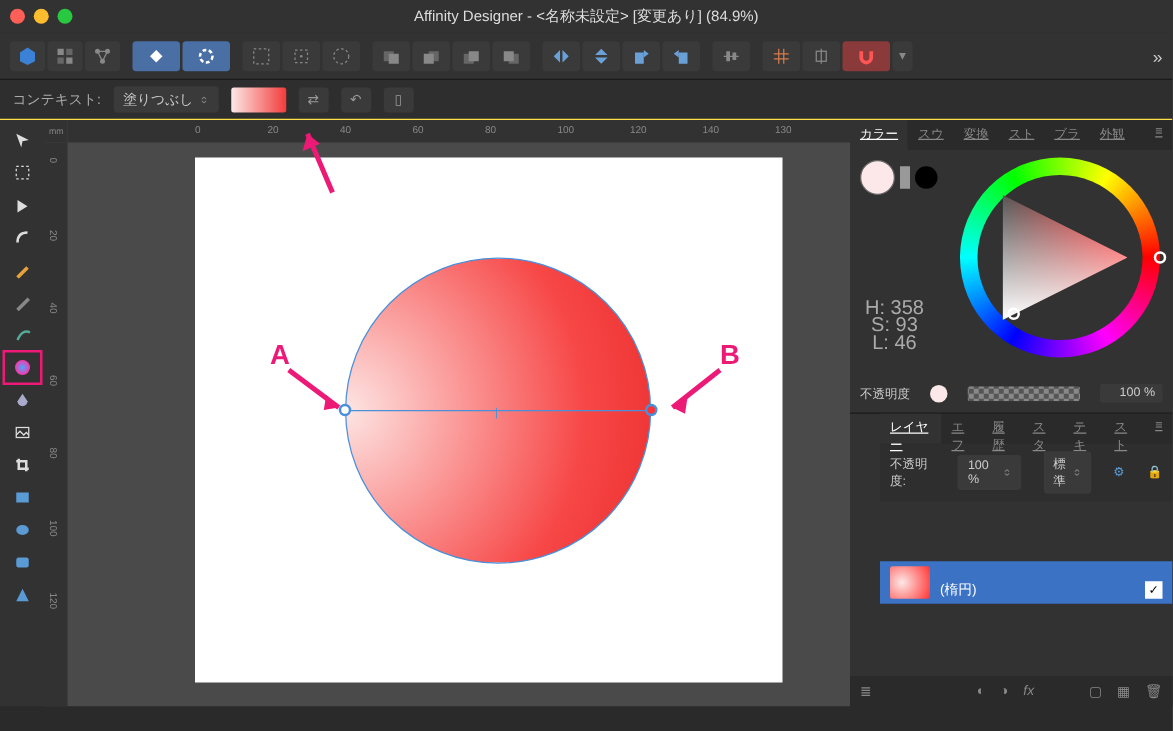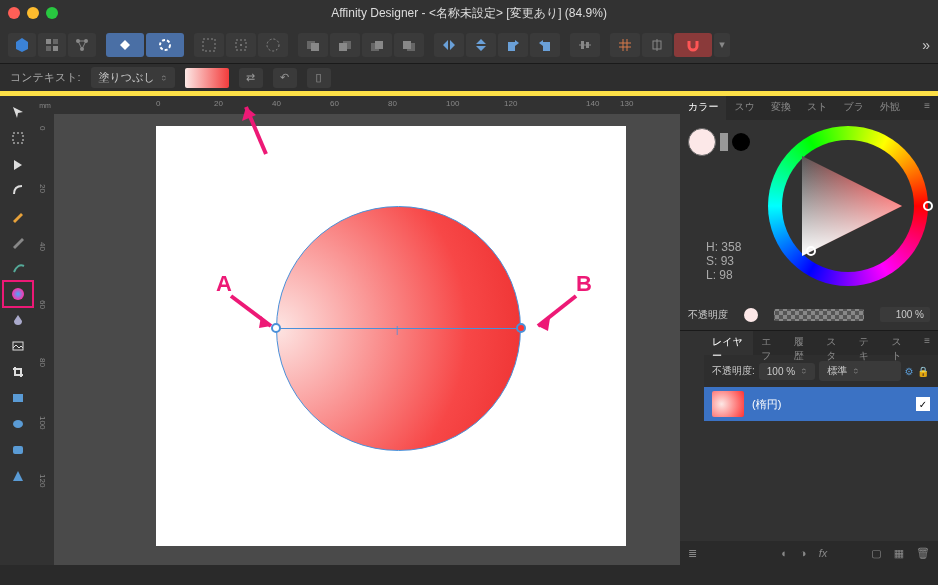--- a/index.html
+++ b/index.html
@@ -7,21 +7,21 @@
 .titlebar { height: 26px; background: #323232; display: flex; align-items: center; padding: 0 8px; position: relative; }
 .traffic { display: flex; gap: 7px; }
 .tl { width: 12px; height: 12px; border-radius: 50%; }
 .tl.r { background: #ff5f57; } .tl.y { background: #febc2e; } .tl.g { background: #28c840; }
 .title { position: absolute; left: 50%; transform: translateX(-50%); font-size: 12px; color: #ddd; }
 .toolbar { height: 38px; background: #323232; display: flex; align-items: center; padding: 0 8px; gap: 10px; border-bottom: 1px solid #1a1a1a; }
 .tbgroup { display: flex; gap: 2px; }
 .tbicon { width: 28px; height: 24px; background: #3a3a3a; border-radius: 3px; display: flex; align-items: center; justify-content: center; }
 .tbicon.lg { width: 38px; }
 .tbicon.wide { width: 30px; }
-.context { height: 32px; background: #2e2e2e; display: flex; align-items: center; padding: 0 10px; gap: 10px; font-size: 11px; border-bottom: 5px solid #fde047; }
+.context { height: 32px; background: #2e2e2e; display: flex; align-items: center; padding: 0 10px; gap: 10px; font-size: 11px; border-bottom: 1px solid #fde047; }
 .ctxlabel { color: #aaa; }
 .dropdown { background: #3a3a3a; padding: 3px 8px; border-radius: 3px; display: flex; align-items: center; gap: 6px; }
 .dropdown::after { content: "‹›"; transform: rotate(90deg); font-size: 9px; color: #888; }
 .typebox { border: 2px solid #ed1976; padding: 2px 6px; display: flex; align-items: center; gap: 6px; }
 .typebox .dropdown { min-width: 80px; }
 .gradswatch { width: 44px; height: 20px; background: linear-gradient(to right, #fce8e6, #f33c3c); border-radius: 2px; }
 .ctxicon { width: 24px; height: 20px; background: #3a3a3a; border-radius: 3px; display:flex;align-items:center;justify-content:center;color:#999; }
 .main { display: flex; height: calc(585px - 26px - 38px - 32px - 20px); }
 .lefttools { width: 36px; background: #323232; display: flex; flex-direction: column; align-items: center; padding: 6px 0; gap: 6px; }
 .ltool { width: 24px; height: 20px; display: flex; align-items: center; justify-content: center; color: #ccc; cursor: pointer; }
@@ -37,43 +37,43 @@
 .gradline { position: absolute; top: 202px; left: 120px; width: 245px; height: 1px; background: #4a90d9; }
 .gh { position:absolute; width:10px; height:10px; border-radius:50%; border:2px solid #4a90d9; top:197px; }
 .gh.a { left:115px; background:#fff; }
 .gh.b { left:360px; background:#f33; }
 .gmid { position:absolute; top:199px; left:240px; font-size:9px; color:#4a90d9; }
 .lbl { position:absolute; font-size:22px; color:#ed1976; font-weight:600; }
 .lbl.a { top:145px; left:60px; } .lbl.b { top:145px; left:420px; }
 .arr { position:absolute; }
 .rightpanel { width: 258px; background: #323232; display: flex; flex-direction: column; }
 .ptabs { height: 24px; display: flex; background: #2a2a2a; font-size: 10px; }
-.ptab { padding: 4px 8px; color: #888; cursor: pointer; }
+.ptab { padding: 4px 8px; color: #888; cursor: pointer; text-decoration: underline; }
 .ptab.active { color: #fff; background: #323232; }
 .ptab.menu { margin-left:auto; }
 .colorpanel { padding: 8px; position: relative; height: 210px; }
 .swatches { display:flex; gap:4px; align-items:center; }
 .swatch { width:28px; height:28px; border-radius:50%; }
 .swatch.main { background:#fce8e8; border:1px solid #666; }
 .swatch.sec { width:18px;height:18px; background:#000; }
 .picker { width:8px;height:18px; background:#999; }
 .wheel { position:absolute; top:6px; right:10px; width:160px; height:160px; border-radius:50%; background: conic-gradient(from 90deg, red, magenta, blue, cyan, lime, yellow, red); }
 .wheel::after { content:""; position:absolute; top:14px; left:14px; right:14px; bottom:14px; border-radius:50%; background:#323232; }
 .tri2 { position:absolute; top:30px; left:34px; width:100px; height:100px; background: linear-gradient(to right, #555, #f22); clip-path: polygon(0 0, 100% 50%, 0 100%); z-index:2;}
 .tri3 { position:absolute; top:30px; left:34px; width:100px; height:100px; background: linear-gradient(to bottom, transparent, #fff); clip-path: polygon(0 0, 100% 50%, 0 100%); z-index:3;}
 .wcur { position:absolute; width:10px; height:10px; border:2px solid #fff; border-radius:50%; z-index:5; }
-.hsl { position:absolute; top:120px; left:26px; font-size:12px; color:#aaa; line-height:14px; }
+.hsl { position:absolute; top:120px; left:12px; font-size:16px; color:#aaa; line-height:14px;text-align:center; }
 .opacity-row { position:absolute; bottom:8px; left:8px; right:8px; display:flex; align-items:center; gap:16px; font-size:10px; }
 .oswatch { width:14px; height:14px; border-radius:50%; background:#fce8e8; }
 .oslider { flex:1; height:12px; background: repeating-conic-gradient(#888 0 25%, #555 0 50%) 50%/8px 8px; border-radius:2px; }
 .oval { background:#3a3a3a; padding:2px 6px; border-radius:2px; min-width:50px; text-align:right; }
 .layerpanel { border-top:1px solid #1a1a1a;padding-left:24px; }
-.loprow { padding:6px 8px; display:flex; align-items:center; gap:4px; font-size:10px; background:#2e2e2e; }
+.loprow { padding:6px 8px; display:flex; align-items:center; gap:18px; font-size:10px; background:#2e2e2e; }
 .layerlist { }
-.layer { display:flex; align-items:center; gap:8px; padding:4px 8px; background:#3b72c4; color:#fff; }
+.layer { display:flex; align-items:flex-end; gap:8px; padding:4px 8px; background:#3b72c4; color:#fff;margin-top:48px; }
 .lthumb { width:32px; height:26px; background: radial-gradient(circle at 30% 50%, #fce8e6, #f33); border-radius:2px; }
 .lcheck { margin-left:auto; width:14px; height:14px; background:#fff; display:flex;align-items:center;justify-content:center;color:#000;font-size:10px; }
 .bottombar { position:absolute; bottom:20px; right:0; width:258px; height:24px; background:#2a2a2a; display:flex; align-items:center; padding:0 8px; gap:12px; color:#888; }
 .statusbar { height:20px; background:#262626; display:flex; align-items:center; padding:0 10px; font-size:10px; color:#aaa;margin-top:24px; }
 .statusbar b { color:#fff; font-weight:600; }
 .annarrow { position:absolute; }
 </style>
 </head>
 <body>
 
@@ -321,21 +321,21 @@
   <div class="canvaswrap">
     <div class="ruler-c">mm</div>
     <div class="ruler-h">
       <span class="rtick" style="left:102px">0</span>
       <span class="rtick" style="left:160px">20</span>
       <span class="rtick" style="left:218px">40</span>
       <span class="rtick" style="left:276px">60</span>
       <span class="rtick" style="left:334px">80</span>
       <span class="rtick" style="left:392px">100</span>
       <span class="rtick" style="left:450px">120</span>
-      <span class="rtick" style="left:532px">140</span>
+      <span class="rtick" style="left:508px">140</span>
       <span class="rtick" style="left:566px">130</span>
     </div>
     <div class="ruler-v">
       <span class="vtick" style="top:12px">0</span>
       <span class="vtick" style="top:70px">20</span>
       <span class="vtick" style="top:128px">40</span>
       <span class="vtick" style="top:186px">60</span>
       <span class="vtick" style="top:244px">80</span>
       <span class="vtick" style="top:302px">100</span>
       <span class="vtick" style="top:360px">120</span>
@@ -381,21 +381,21 @@
       </div>
       <div class="wheel">
         <div class="tri2"></div>
           <div class="tri3"></div>
         <div class="wcur" style="top:75px; right:-5px"></div>
         <div class="wcur" style="top:120px; left:38px"></div>
       </div>
       <div class="hsl">
         <div>H: 358</div>
         <div>S: 93</div>
-        <div>L: 98</div>
+        <div>L: 46</div>
       </div>
       <div class="opacity-row">
         <span>不透明度</span>
         <div class="oswatch"></div>
         <div class="oslider"></div>
         <div class="oval">100 %</div>
       </div>
     </div>
 
     <div class="layerpanel">

